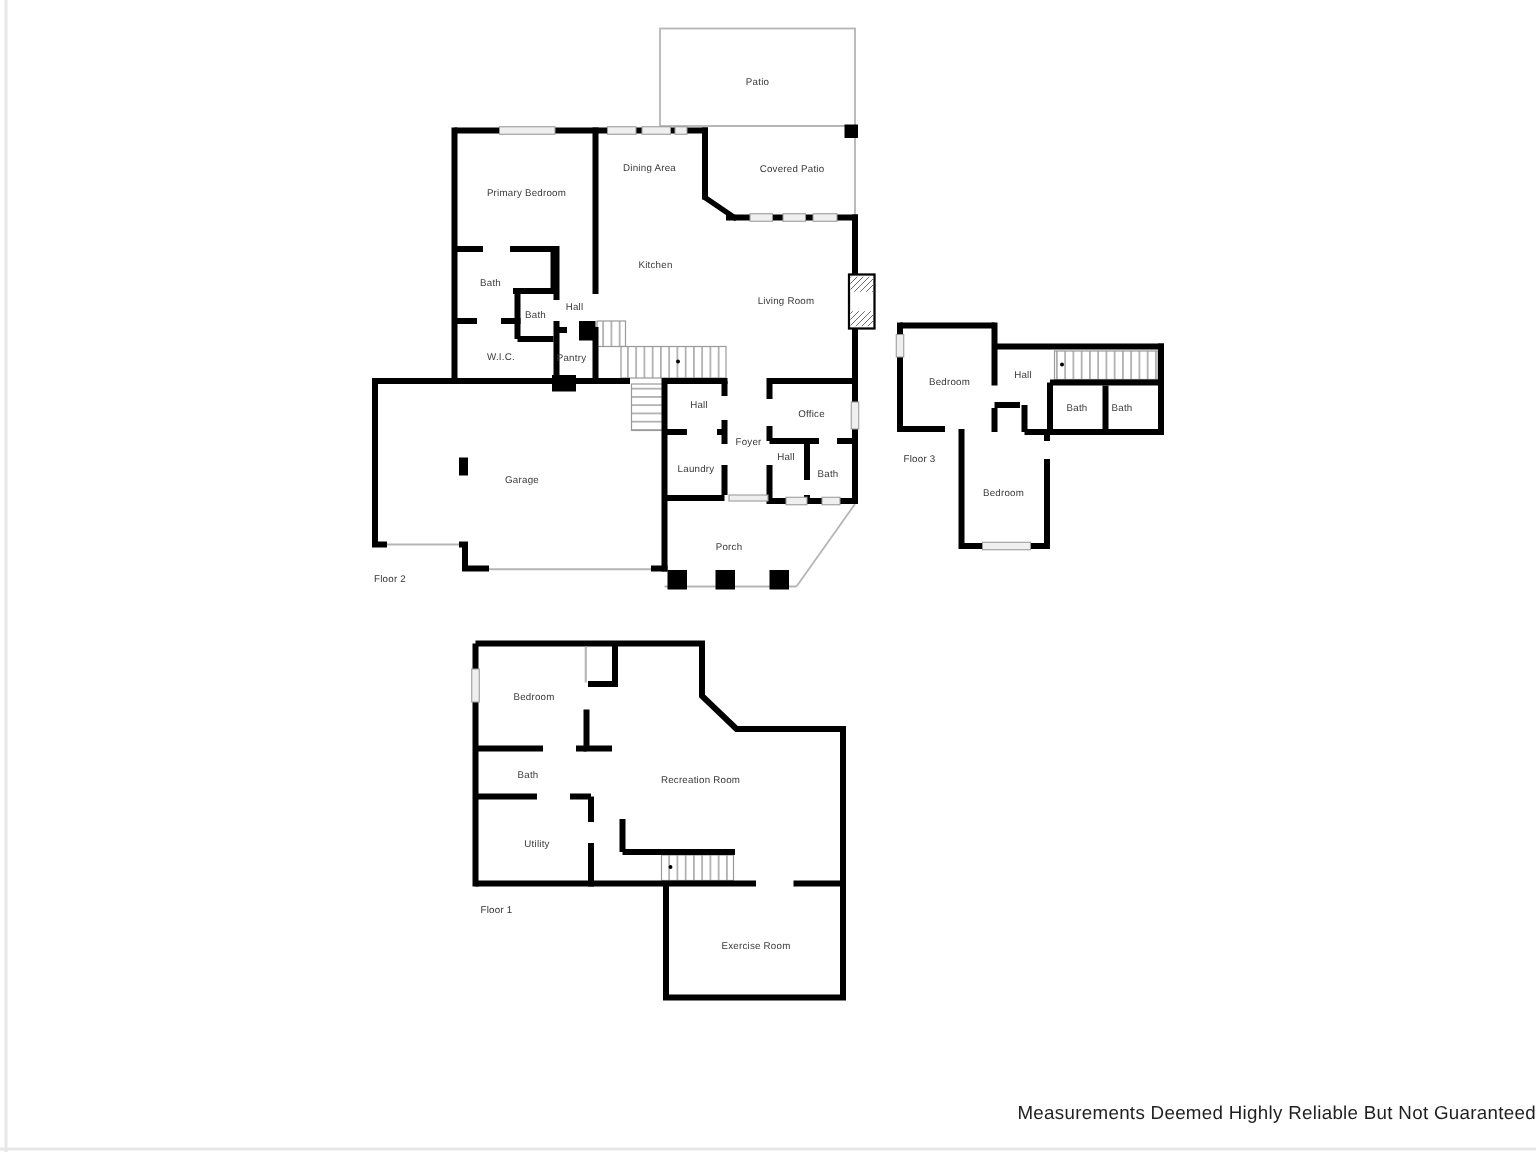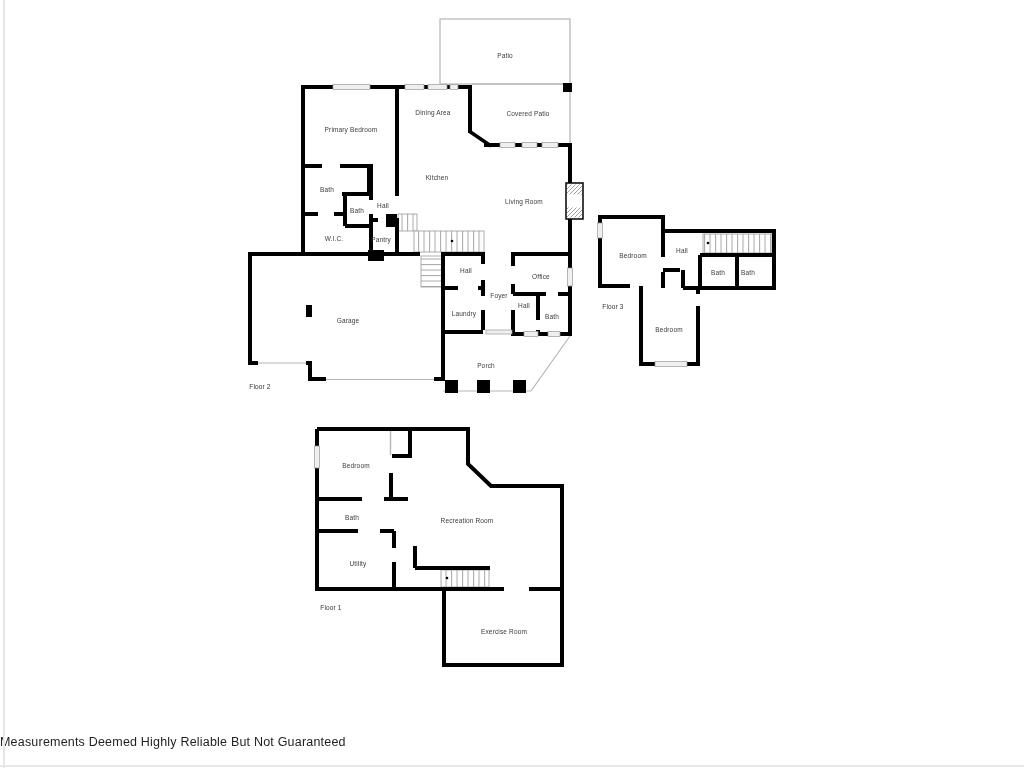--- a/index.html
+++ b/index.html
@@ -14,21 +14,21 @@
     font-size:6.5px;line-height:1;color:#3a3a3a;
     white-space:nowrap;letter-spacing:.15px;
   }
   .floor-label{
     position:absolute;transform:translate(-50%,-50%);
     font-size:6.5px;line-height:1;color:#333;
     white-space:nowrap;letter-spacing:.15px;
   }
   .disclaimer{
     position:absolute;left:0;right:0;top:735px;
-    text-align:left;font-size:12.5px;color:#1f1f1f;letter-spacing:.2px;
+    text-align:right;font-size:12.5px;color:#1f1f1f;letter-spacing:.2px;
   }
   .edge-line{position:absolute;background:#e7e7e7;}
   .edge-left{left:3px;top:0;bottom:0;width:2px;}
   .edge-bottom{left:0;right:0;bottom:1px;height:2px;}
 </style>
 </head>
 <body>
 
 <svg width="1024" height="768" viewBox="0 0 1024 768">
   <defs>

